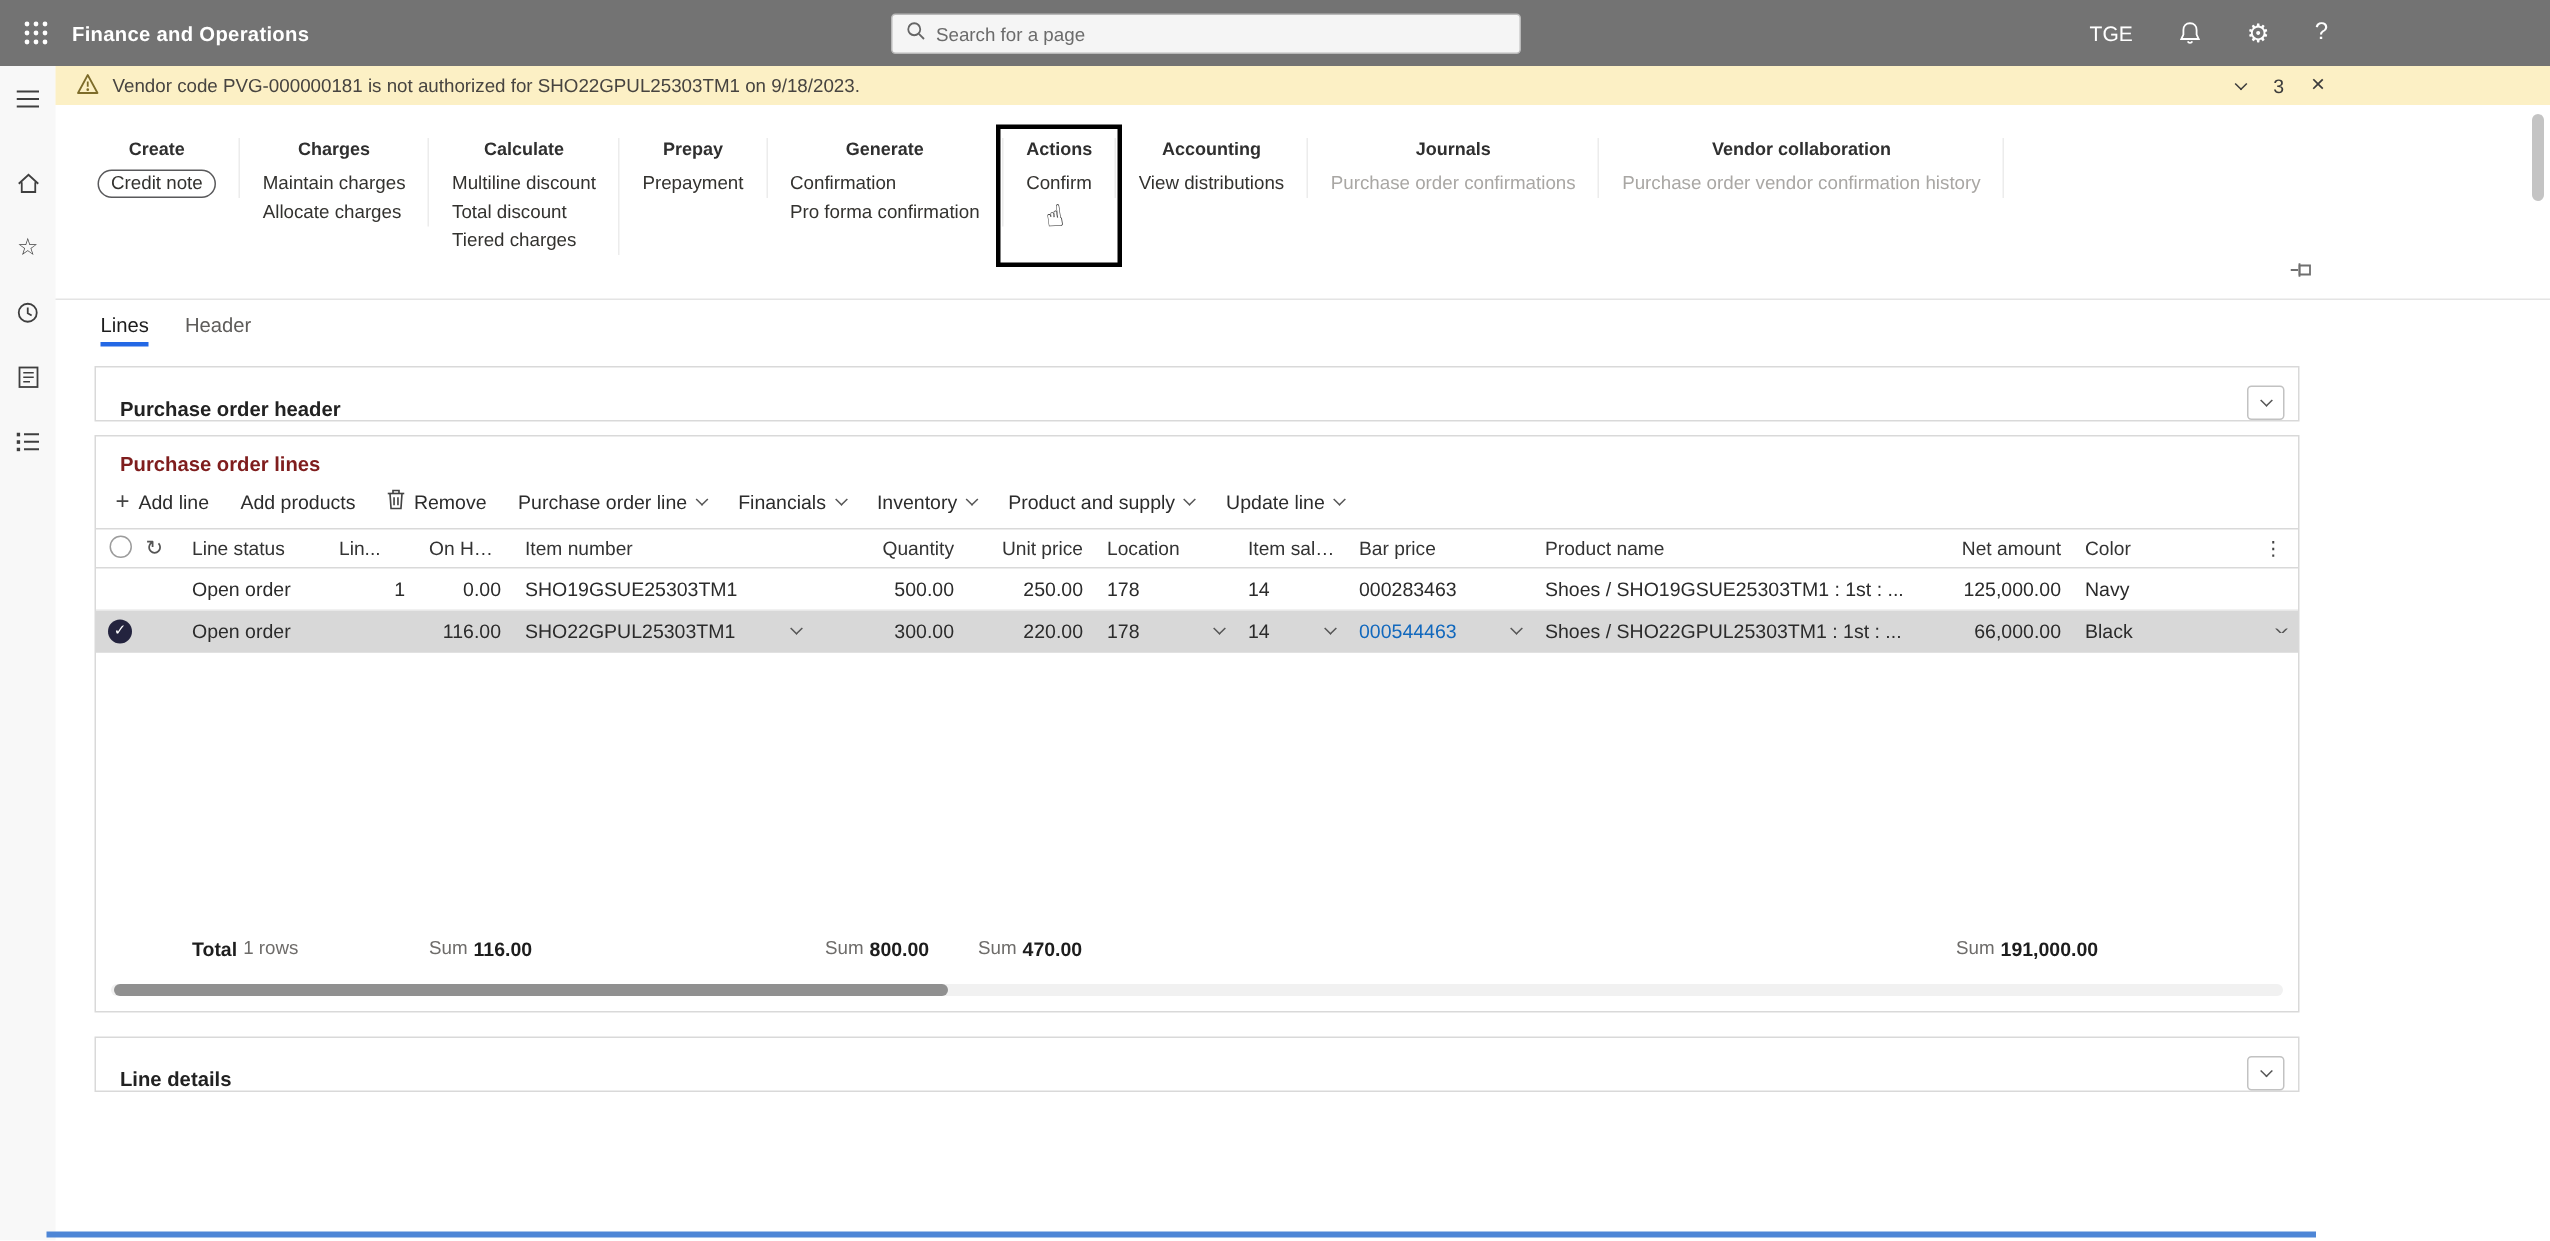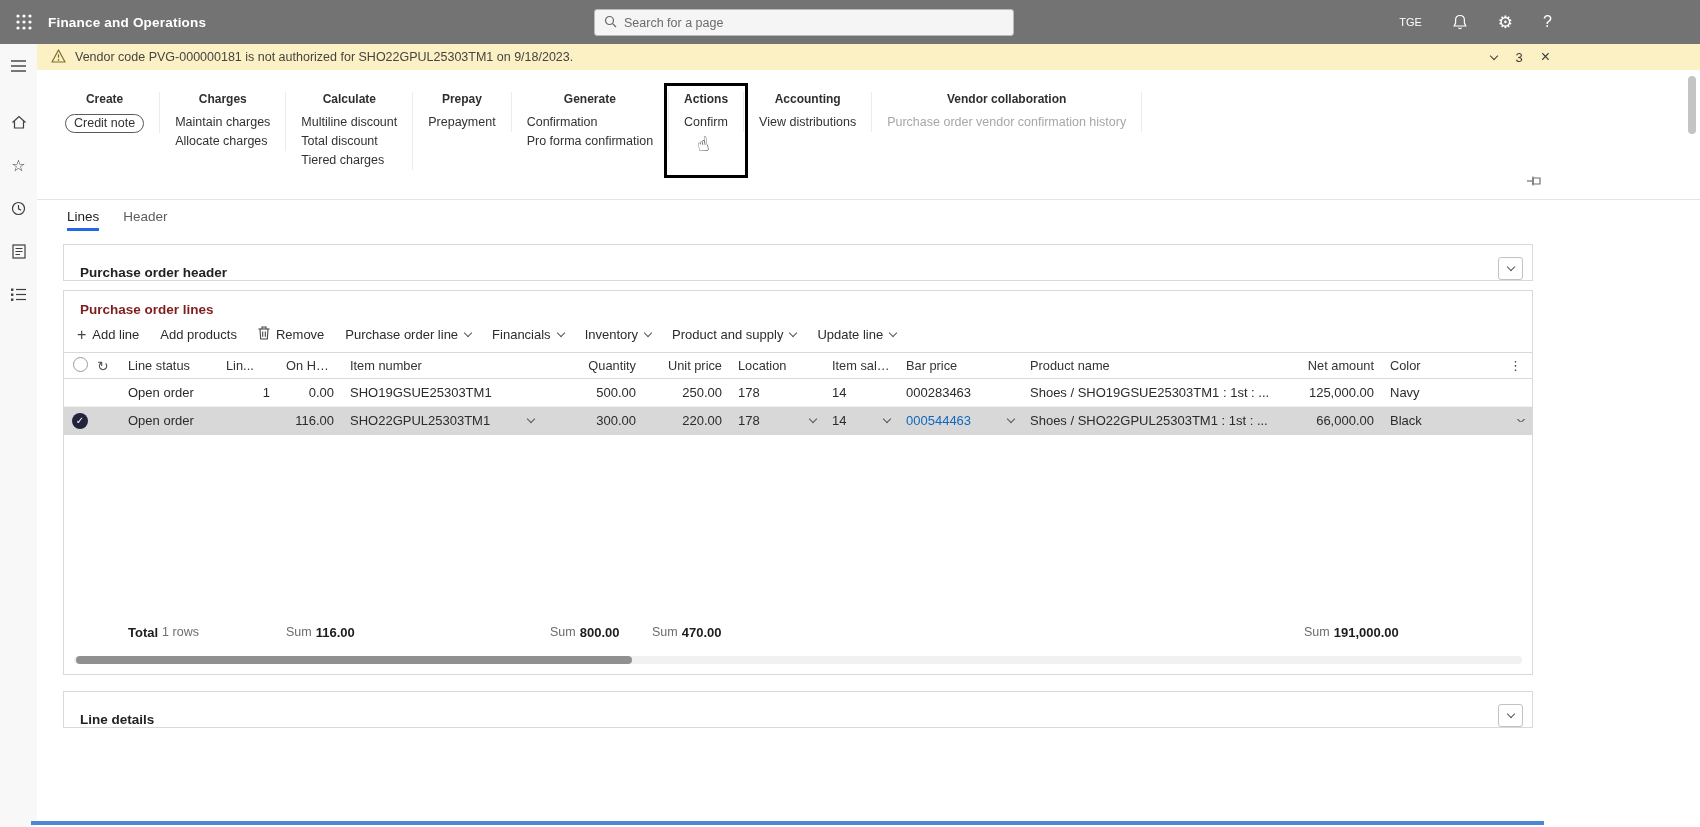--- a/index.html
+++ b/index.html
@@ -7,21 +7,21 @@
   body{font-family:"Liberation Sans","DejaVu Sans",sans-serif;background:#fff;color:#2b2b2b;overflow:hidden;position:relative}
 
   
   .topbar{height:44px;background:#737373;color:#fff;display:flex;align-items:center;position:relative}
   .waffle{width:48px;height:44px;display:flex;align-items:center;justify-content:center;cursor:pointer}
   .app-title{font-size:13.5px;font-weight:700;letter-spacing:.2px;cursor:pointer}
   .search{position:absolute;left:594px;top:9px;width:420px;height:27px;background:#f5f5f5;border:1px solid #b9b9b9;border-radius:3px;display:flex;align-items:center;gap:7px;padding:0 9px}
   .search input{border:0;outline:0;background:transparent;flex:1;font-size:12.5px;color:#333;font-family:inherit}
   .search input::placeholder{color:#6b6b6b}
   .topbar-right{margin-left:auto;margin-right:148px;display:flex;align-items:center;gap:30px}
-  .tb-initials{font-size:11px;cursor:pointer}
+  .tb-initials{font-size:14px;cursor:pointer}
   .tb-icon{font-size:17px;line-height:1;display:flex;align-items:center;cursor:pointer}
   .help-glyph{font-size:16px}
 
   
   .shell{display:flex;height:783px}
   .rail{width:37px;background:#f8f8f8;display:flex;flex-direction:column;align-items:center;padding-top:9px;flex-shrink:0}
   .ric{width:26px;height:26px;display:flex;align-items:center;justify-content:center;color:#3f3f3f;cursor:pointer;font-size:16px}
   .rail-gap{height:30px}
   .ric+.ric{margin-top:17px}
   .main{flex:1;position:relative}
@@ -237,20 +237,24 @@
       <div class="rgroup highlight">
         <div class="rtitle">Actions</div>
         <div class="ritem">Confirm</div>
         <span class="cursor-hand">☝</span>
       </div>
       <div class="rgroup">
         <div class="rtitle">Accounting</div>
         <div class="ritem">View distributions</div>
       </div>
       <div class="rgroup">
+        <div class="rtitle">Journals</div>
+        <div class="ritem disabled">Purchase order confirmations</div>
+      </div>
+      <div class="rgroup">
         <div class="rtitle">Vendor collaboration</div>
         <div class="ritem disabled">Purchase order vendor confirmation history</div>
       </div>
       <span class="pin">
         <svg width="15" height="12" viewBox="0 0 15 12">
             <g stroke="#6f6f6f" stroke-width="1.2" fill="none">
               <line x1="0" y1="6" x2="5" y2="6"></line>
               <line x1="6" y1="1.5" x2="6" y2="10.5"></line>
               <path d="M6 3h7v6H6z"></path>
             </g>

